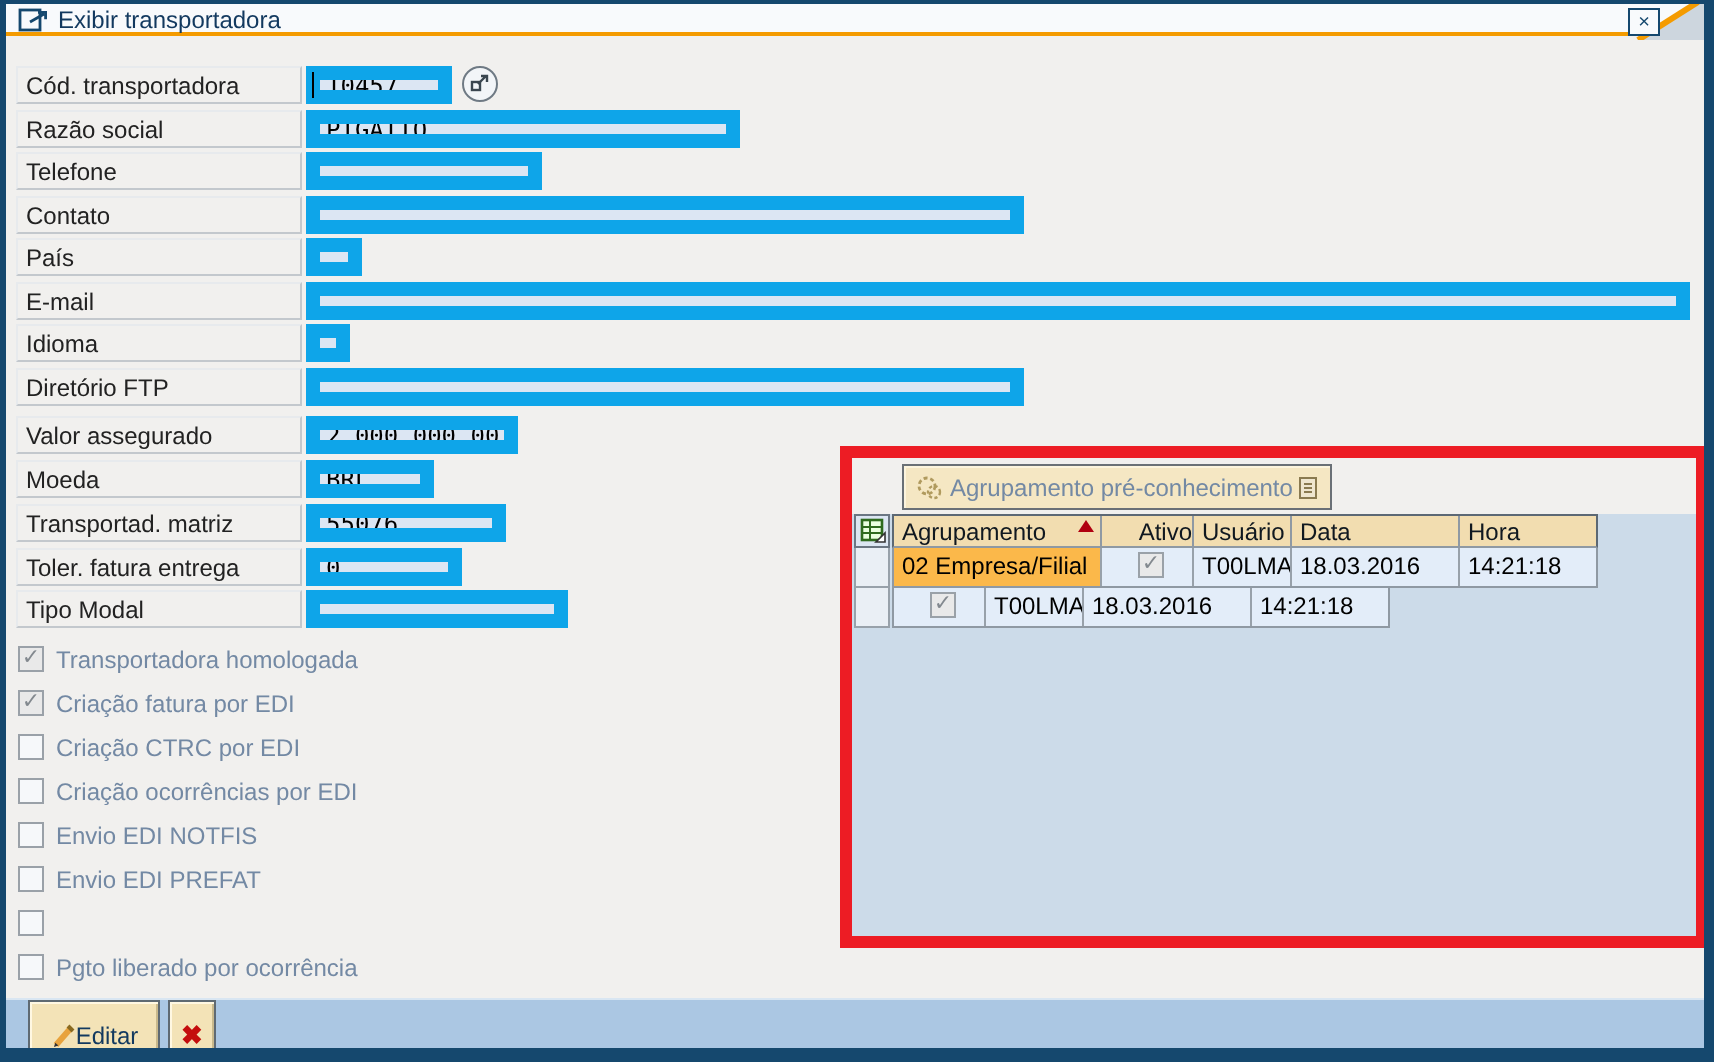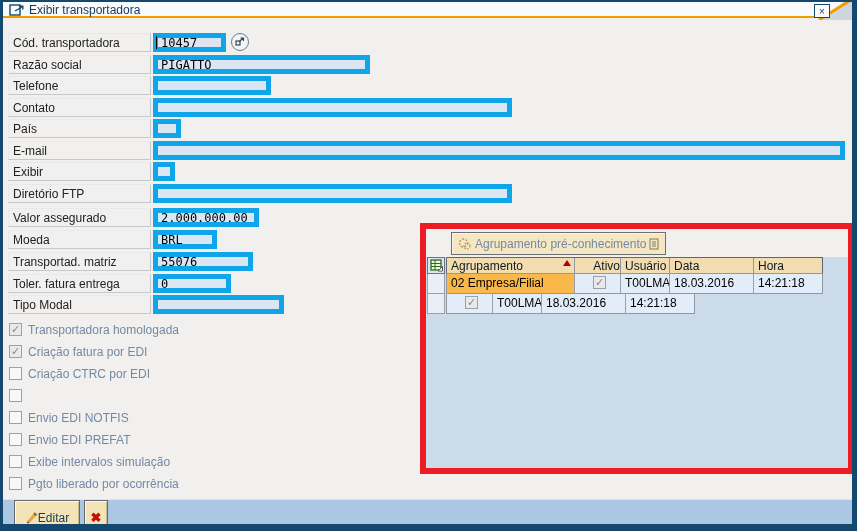--- a/index.html
+++ b/index.html
@@ -30,21 +30,21 @@
 
   
   .frow { position:absolute; height:19px; }
   .flabel {
     position:absolute; left:5px; top:0; width:143px; height:19px;
     border:1px solid #c3c8cd; border-top-color:#e7eaed; border-left-color:#e7eaed;
     padding:2px 0 0 4px; color:#222; white-space:nowrap; overflow:hidden;
   }
   .finput {
     position:absolute; top:0; height:19px;
-    background:#dce6f3; border:5px solid #0ea5e9;
+    background:#dce6f3; border:7px solid #0ea5e9;
     font-family:"DejaVu Sans Mono", monospace; font-size:12px; color:#000;
     padding:1px 2px 0 3px;
   }
   .caret { position:absolute; width:1px; height:13px; background:#000; }
 
   .matchcode {
     position:absolute; width:18px; height:18px; border-radius:50%;
     background:#f2f5f8; border:1px solid #6f7a84; padding:0;
   }
 
@@ -114,21 +114,21 @@
     padding:2px 0 0 4px; color:#000; white-space:nowrap; overflow:hidden;
     font-size:12px;
   }
   .tcell:last-child { border-right:none; }
   .tcell.sel { background:#fbb84a; }
   .tcell.center { display:flex; justify-content:center; padding-top:2px; }
   .tbl-cb {
     width:13px; height:13px; border:1px solid #9aa1a8; background:#e9e9e9;
     font-size:11px; line-height:11px; text-align:center; color:#83898f;
   }
-  .w-agr { width:128px; } .w-atv { width:46px; } .w-usr { width:49px; }
+  .w-agr { width:104px; } .w-atv { width:46px; } .w-usr { width:49px; }
   .w-dat { width:84px; } .w-hor { width:68px; }
 </style>
 </head>
 <body>
 
 <div id="dialog">
 
   <div class="titlebar">
     <span class="dlg-icon">
       <svg width="16" height="14" viewBox="0 0 16 14">
@@ -179,21 +179,21 @@
     <div class="flabel">País</div>
     <input class="finput" style="left: 150px; width: 28px;" readonly="" value="">
   </div>
 
   <div class="frow" style="top:139px">
     <div class="flabel">E-mail</div>
     <input class="finput" style="left: 150px; width: 692px;" readonly="" value="">
   </div>
 
   <div class="frow" style="top:160px">
-    <div class="flabel">Exibir</div>
+    <div class="flabel">Idioma</div>
     <input class="finput" style="left: 150px; width: 22px;" readonly="" value="">
   </div>
 
   <div class="frow" style="top:182px">
     <div class="flabel">Diretório FTP</div>
     <input class="finput" style="left: 150px; width: 359px;" readonly="" value="">
   </div>
 
   <div class="frow" style="top:206px">
     <div class="flabel">Valor assegurado</div>
@@ -227,32 +227,32 @@
   <div class="cbrow" style="top:342px">
     <span class="cbbox cb-checked">✓</span>
     <span class="cblabel">Criação fatura por EDI</span>
   </div>
   <div class="cbrow" style="top:364px">
     <span class="cbbox"></span>
     <span class="cblabel">Criação CTRC por EDI</span>
   </div>
   <div class="cbrow" style="top:386px">
     <span class="cbbox"></span>
+    <span class="cblabel">Criação ocorrências por EDI</span>
   </div>
   <div class="cbrow" style="top:408px">
     <span class="cbbox"></span>
     <span class="cblabel">Envio EDI NOTFIS</span>
   </div>
   <div class="cbrow" style="top:430px">
     <span class="cbbox"></span>
     <span class="cblabel">Envio EDI PREFAT</span>
   </div>
   <div class="cbrow" style="top:452px">
     <span class="cbbox"></span>
-    <span class="cblabel">Exibe intervalos simulação</span>
   </div>
   <div class="cbrow" style="top:474px">
     <span class="cbbox"></span>
     <span class="cblabel">Pgto liberado por ocorrência</span>
   </div>
 
   <div class="redpanel">
     <div class="panel-strip"></div>
 
     <button class="grpbtn">

